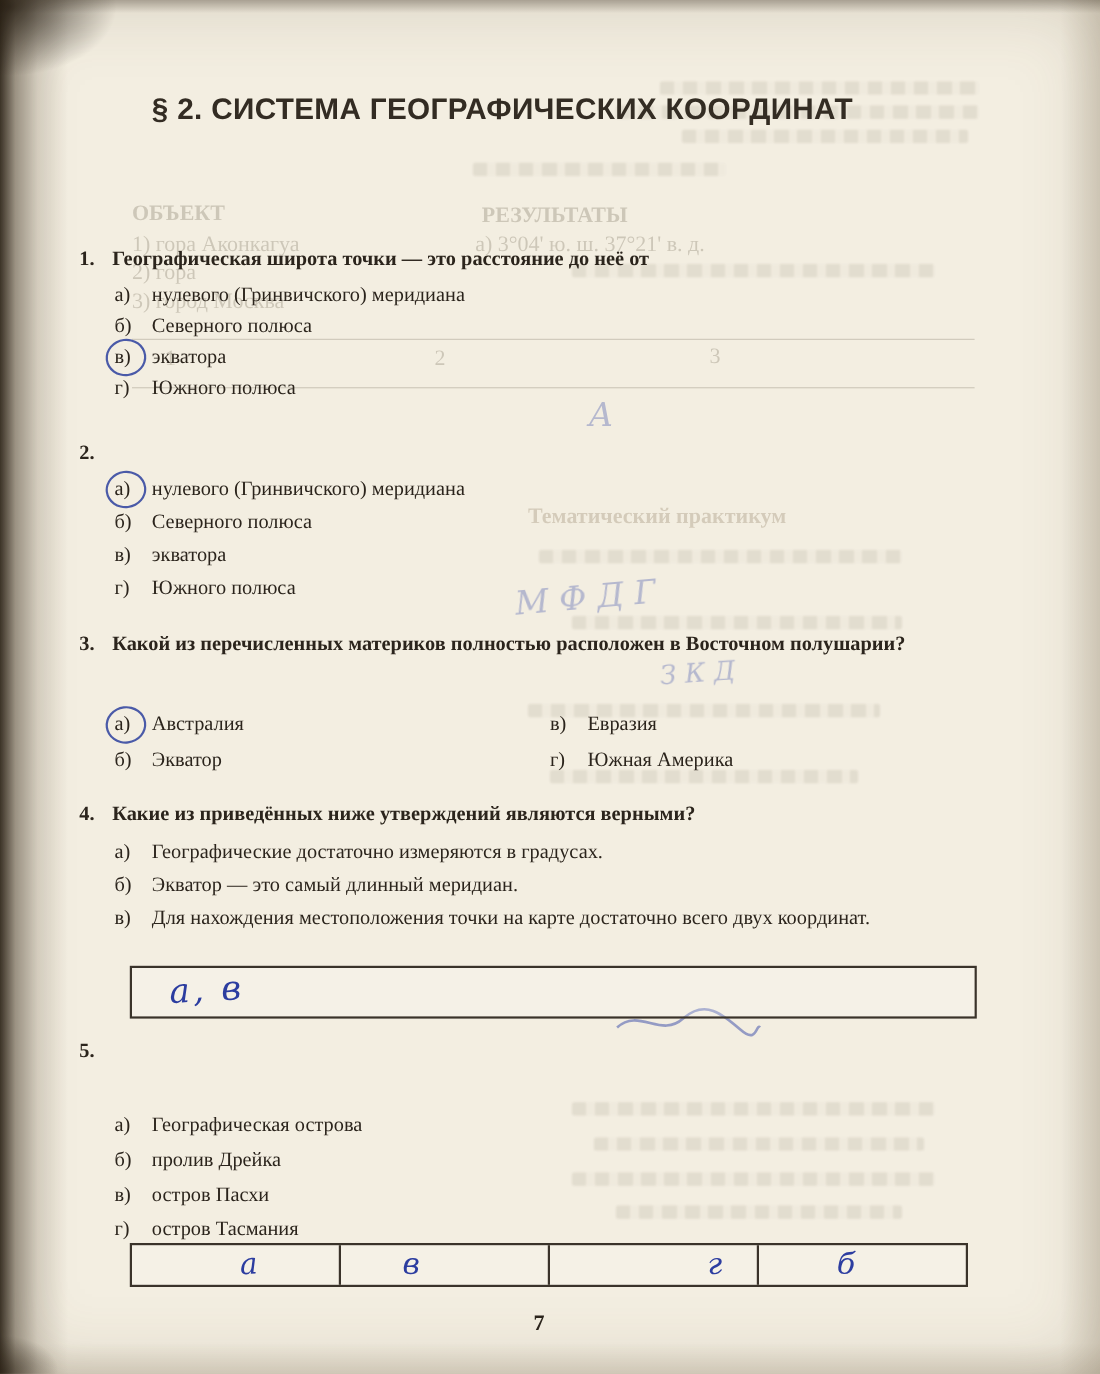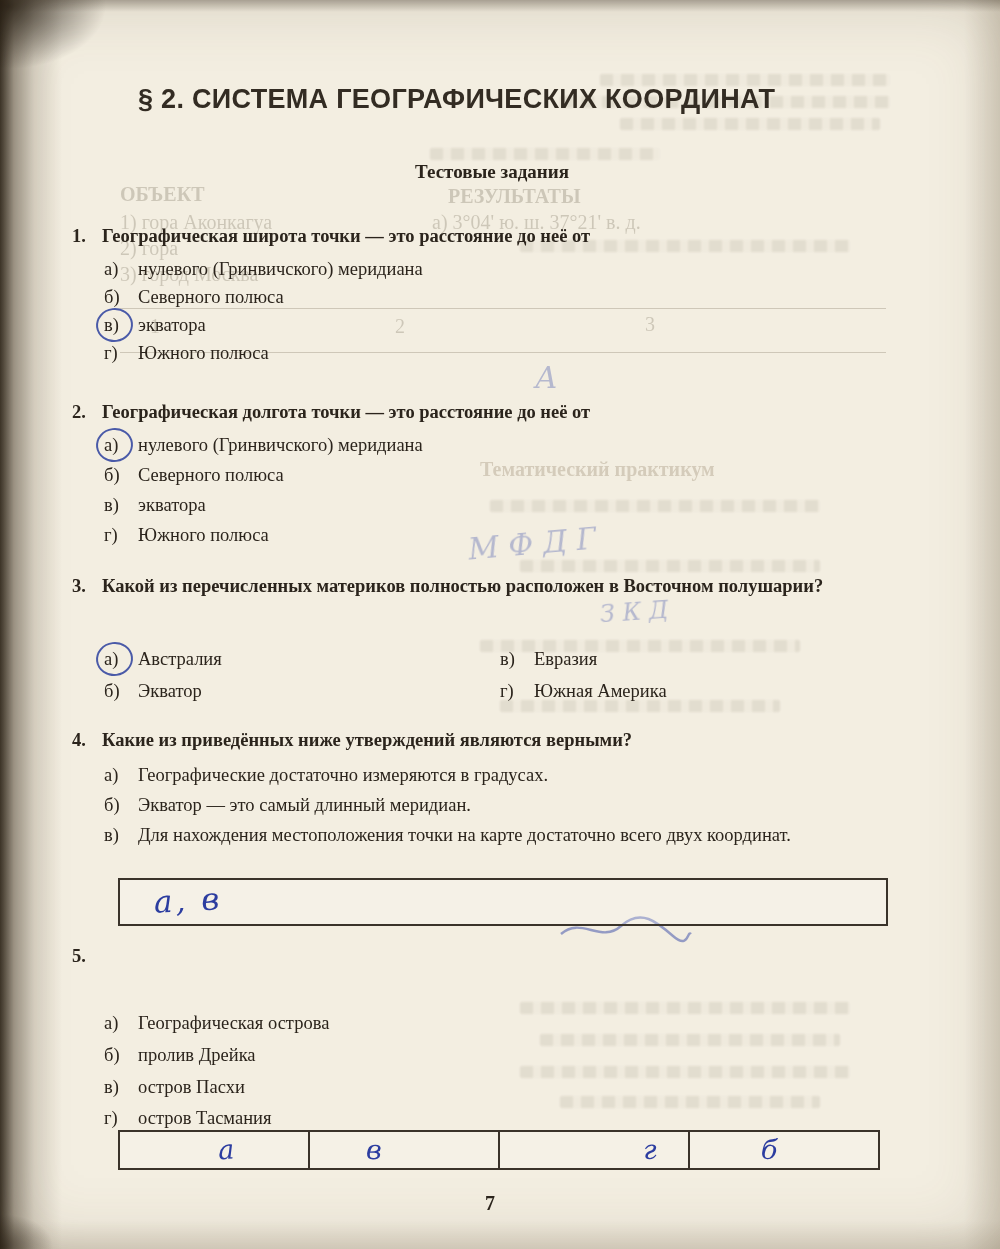--- a/index.html
+++ b/index.html
@@ -82,21 +82,21 @@
 <body>
 
 <div class="page">
 
   <div>
     <div class="smudge" style="left:600px; top:74px;  width:290px;"></div>
     <div class="smudge" style="left:560px; top:96px;  width:330px;"></div>
     <div class="smudge" style="left:620px; top:118px; width:260px;"></div>
     <div class="smudge" style="left:430px; top:148px; width:230px;"></div>
     <div class="bt bold" style="left:120px; top:183px;">ОБЪЕКТ</div>
-    <div class="bt bold" style="left:448px; top:185px;font-family:Liberation Serif, serif;">РЕЗУЛЬТАТЫ</div>
+    <div class="bt bold" style="left:438px; top:185px;font-family:Liberation Serif, serif;">РЕЗУЛЬТАТЫ</div>
     <div class="bt" style="left:120px; top:211px;">1) гора Аконкагуа</div>
     <div class="bt" style="left:432px; top:211px;text-align:right;">а) 3°04' ю. ш.   37°21' в. д.</div>
     <div class="bt" style="left:120px; top:237px;">2) гора</div>
     <div class="bt" style="left:120px; top:263px;">3) город Москва</div>
     <div class="smudge" style="left:520px; top:240px; width:330px;"></div>
     <div class="bline" style="left:120px; top:308px; width:766px;"></div>
     <div class="bline" style="left:120px; top:352px; width:766px;"></div>
     <div class="bt" style="left:150px; top:315px;">1</div>
     <div class="bt" style="left:395px; top:315px;">2</div>
     <div class="bt" style="left:645px; top:313px;">3</div>
@@ -111,21 +111,20 @@
     <div class="smudge" style="left:520px; top:1002px; width:330px;"></div>
     <div class="smudge" style="left:540px; top:1034px; width:300px;"></div>
     <div class="smudge" style="left:520px; top:1066px; width:330px;"></div>
     <div class="smudge" style="left:560px; top:1096px; width:260px;"></div>
     <svg class="scrib" style="left:555px; top:912px;" width="140" height="36" viewBox="0 0 140 36">
       <path d="M6 22 C 26 4, 46 32, 66 14 S 102 10, 118 24 S 132 18, 136 22" stroke="#3548a8" fill="none" stroke-width="2.4" opacity="0.5"></path>
     </svg>
   </div>
 
   <h1 class="title">§ 2. СИСТЕМА ГЕОГРАФИЧЕСКИХ КООРДИНАТ</h1>
-  <h2 class="subtitle">Тестовые задания</h2>
 
   <div class="q" style="top:222px;">
     <span class="qnum">1.</span>
     <span>Географическая широта точки — это расстояние до неё от</span>
   </div>
   <div class="opt" style="top:256px;">
     <span class="ol">а)</span>
     <span class="otext">нулевого (Гринвичского)  меридиана</span>
   </div>
   <div class="opt" style="top:284px;">
@@ -136,21 +135,20 @@
     <span class="ol circled">в)</span>
     <span class="otext">экватора</span>
   </div>
   <div class="opt" style="top:340px;">
     <span class="ol">г)</span>
     <span class="otext">Южного полюса</span>
   </div>
 
   <div class="q" style="top:398px;">
     <span class="qnum">2.</span>
-    <span>Географическая долгота точки — это расстояние до неё от</span>
   </div>
   <div class="opt" style="top:432px;">
     <span class="ol circled">а)</span>
     <span class="otext">нулевого (Гринвичского)  меридиана</span>
   </div>
   <div class="opt" style="top:462px;">
     <span class="ol">б)</span>
     <span class="otext">Северного полюса</span>
   </div>
   <div class="opt" style="top:492px;">

